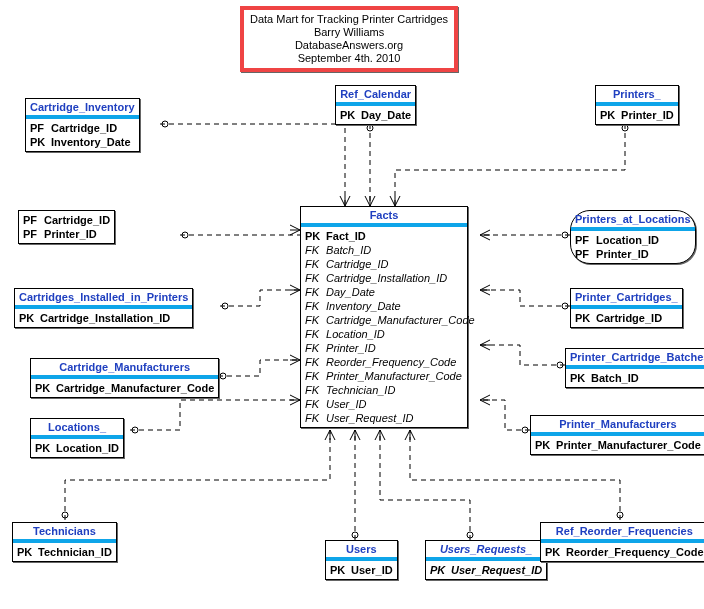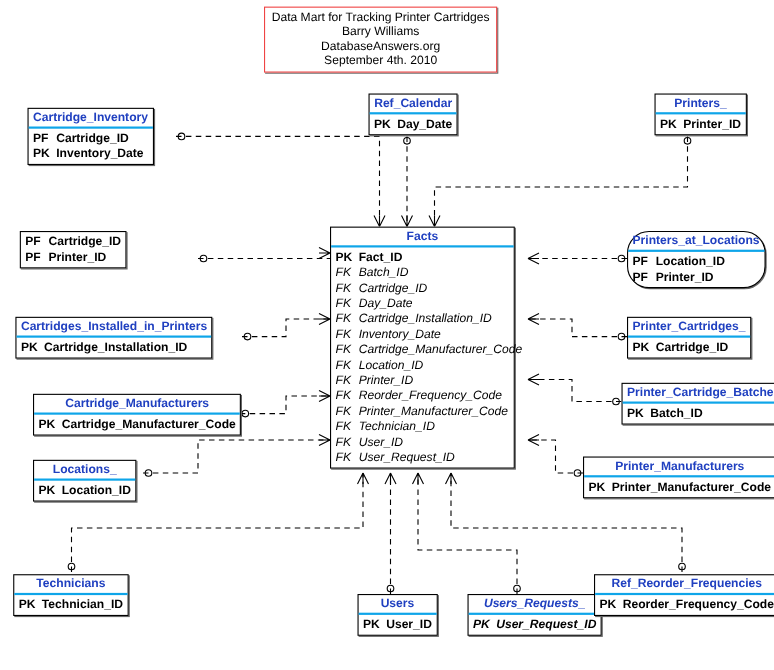--- a/index.html
+++ b/index.html
@@ -15,21 +15,21 @@
     position:absolute;
     border:1px solid #000;
     background:#fff;
     box-sizing:border-box;
     box-shadow:1px 1px 0 #666;
   }
   .entity-title{
     font-weight:bold;
     color:#2040c0;
     text-align:center;
-    border-bottom:2px solid #0ea5e9;
+    border-bottom:4px solid #0ea5e9;
     padding:2px 4px;
     white-space:nowrap;
   }
   .entity-body{
     padding:2px 4px;
   }
   .attr{
     white-space:nowrap;
     line-height:14px;
   }
@@ -38,21 +38,21 @@
     display:inline-block;
     width:18px;
   }
   .attr .nm{
     font-weight:bold;
   }
   .attr.fk .kt{font-style:italic;font-weight:normal;}
   .attr.fk .nm{font-style:italic;font-weight:normal;}
   .title-box{
     position:absolute;
-    border:1px solid #ef4444;
+    border:4px solid #ef4444;
     text-align:center;
     padding:3px 6px;
     line-height:13px;
     box-shadow:1px 1px 0 #666;
     background:#fff;
   }
   svg{position:absolute;left:0;top:0;pointer-events:none;}
 </style>
 </head>
 <body>
@@ -134,22 +134,22 @@
     <circle cx="620" cy="515" r="3"></circle>
   </g>
 </svg>
 
 <div class="entity" style="left:300px;top:206px;width:168px;">
   <div class="entity-title">Facts</div>
   <div class="entity-body">
       <div class="attr"><span class="kt">PK</span> <span class="nm">Fact_ID</span></div>
       <div class="attr fk"><span class="kt">FK</span> <span class="nm">Batch_ID</span></div>
       <div class="attr fk"><span class="kt">FK</span> <span class="nm">Cartridge_ID</span></div>
+      <div class="attr fk"><span class="kt">FK</span> <span class="nm">Cartridge_Installation_ID</span></div>
       <div class="attr fk"><span class="kt">FK</span> <span class="nm">Day_Date</span></div>
-      <div class="attr fk"><span class="kt">FK</span> <span class="nm">Cartridge_Installation_ID</span></div>
       <div class="attr fk"><span class="kt">FK</span> <span class="nm">Inventory_Date</span></div>
       <div class="attr fk"><span class="kt">FK</span> <span class="nm">Cartridge_Manufacturer_Code</span></div>
       <div class="attr fk"><span class="kt">FK</span> <span class="nm">Location_ID</span></div>
       <div class="attr fk"><span class="kt">FK</span> <span class="nm">Printer_ID</span></div>
       <div class="attr fk"><span class="kt">FK</span> <span class="nm">Reorder_Frequency_Code</span></div>
       <div class="attr fk"><span class="kt">FK</span> <span class="nm">Printer_Manufacturer_Code</span></div>
       <div class="attr fk"><span class="kt">FK</span> <span class="nm">Technician_ID</span></div>
       <div class="attr fk"><span class="kt">FK</span> <span class="nm">User_ID</span></div>
       <div class="attr fk"><span class="kt">FK</span> <span class="nm">User_Request_ID</span></div>
     </div>

